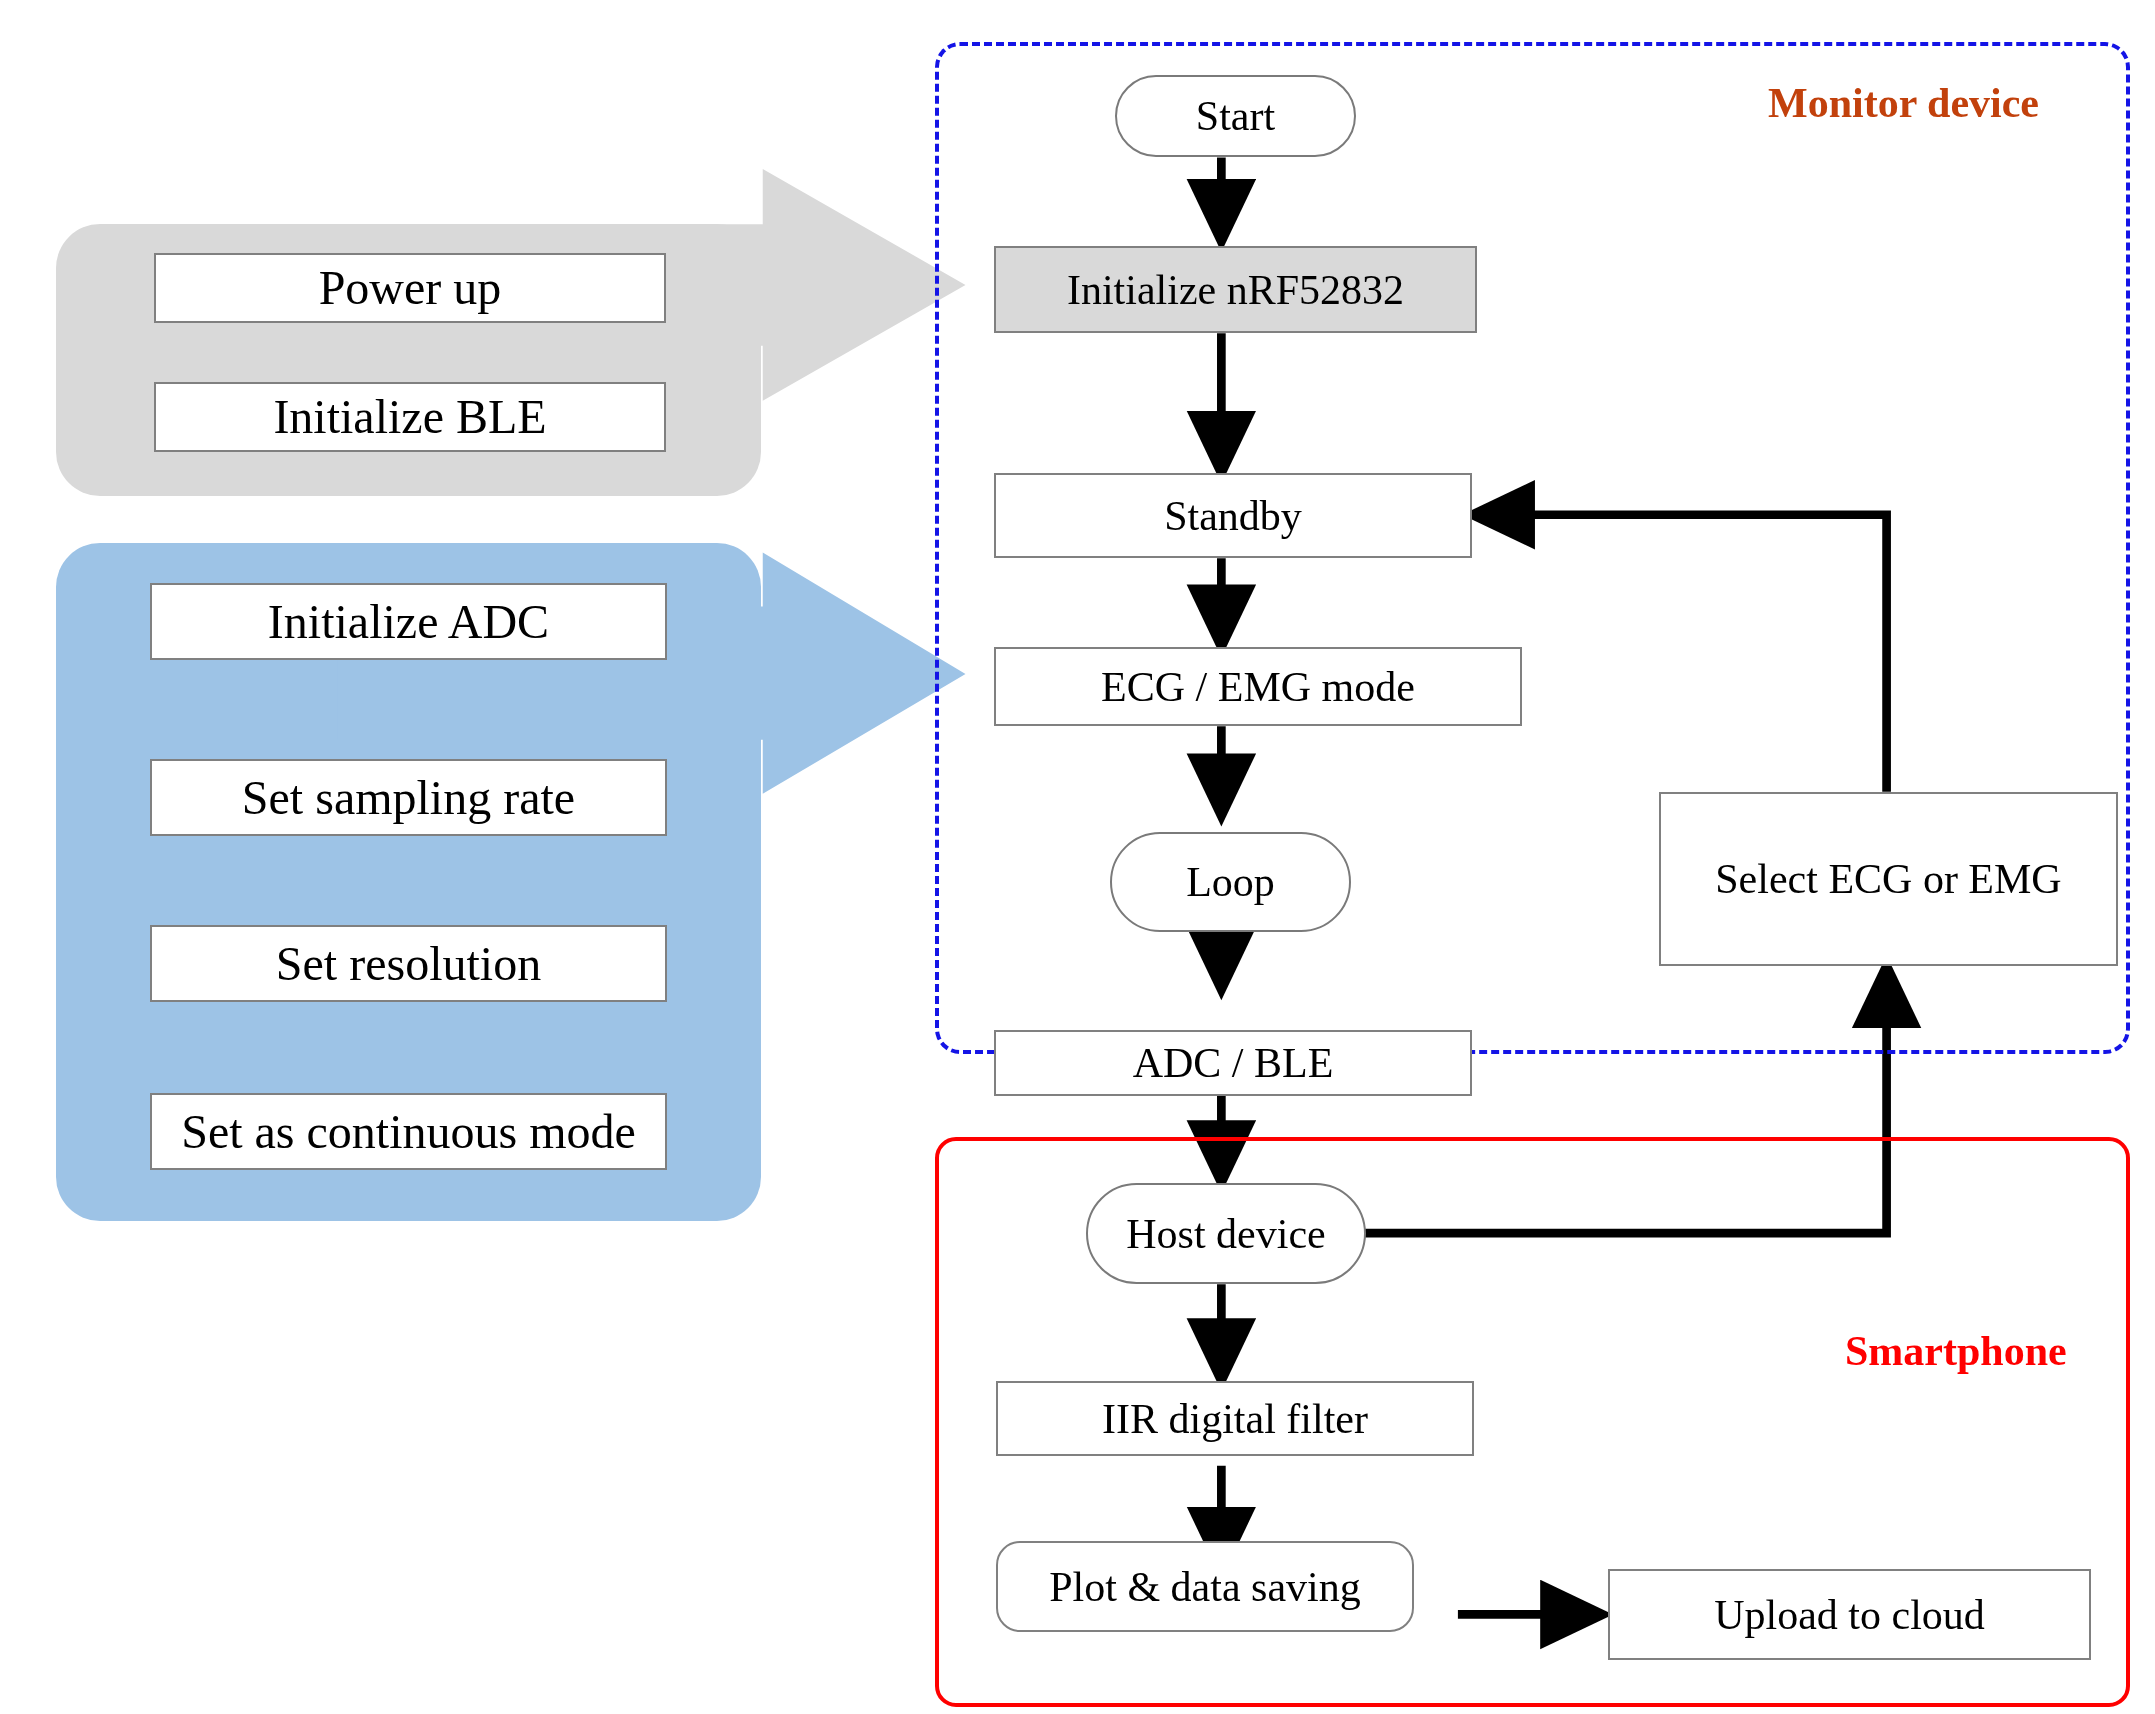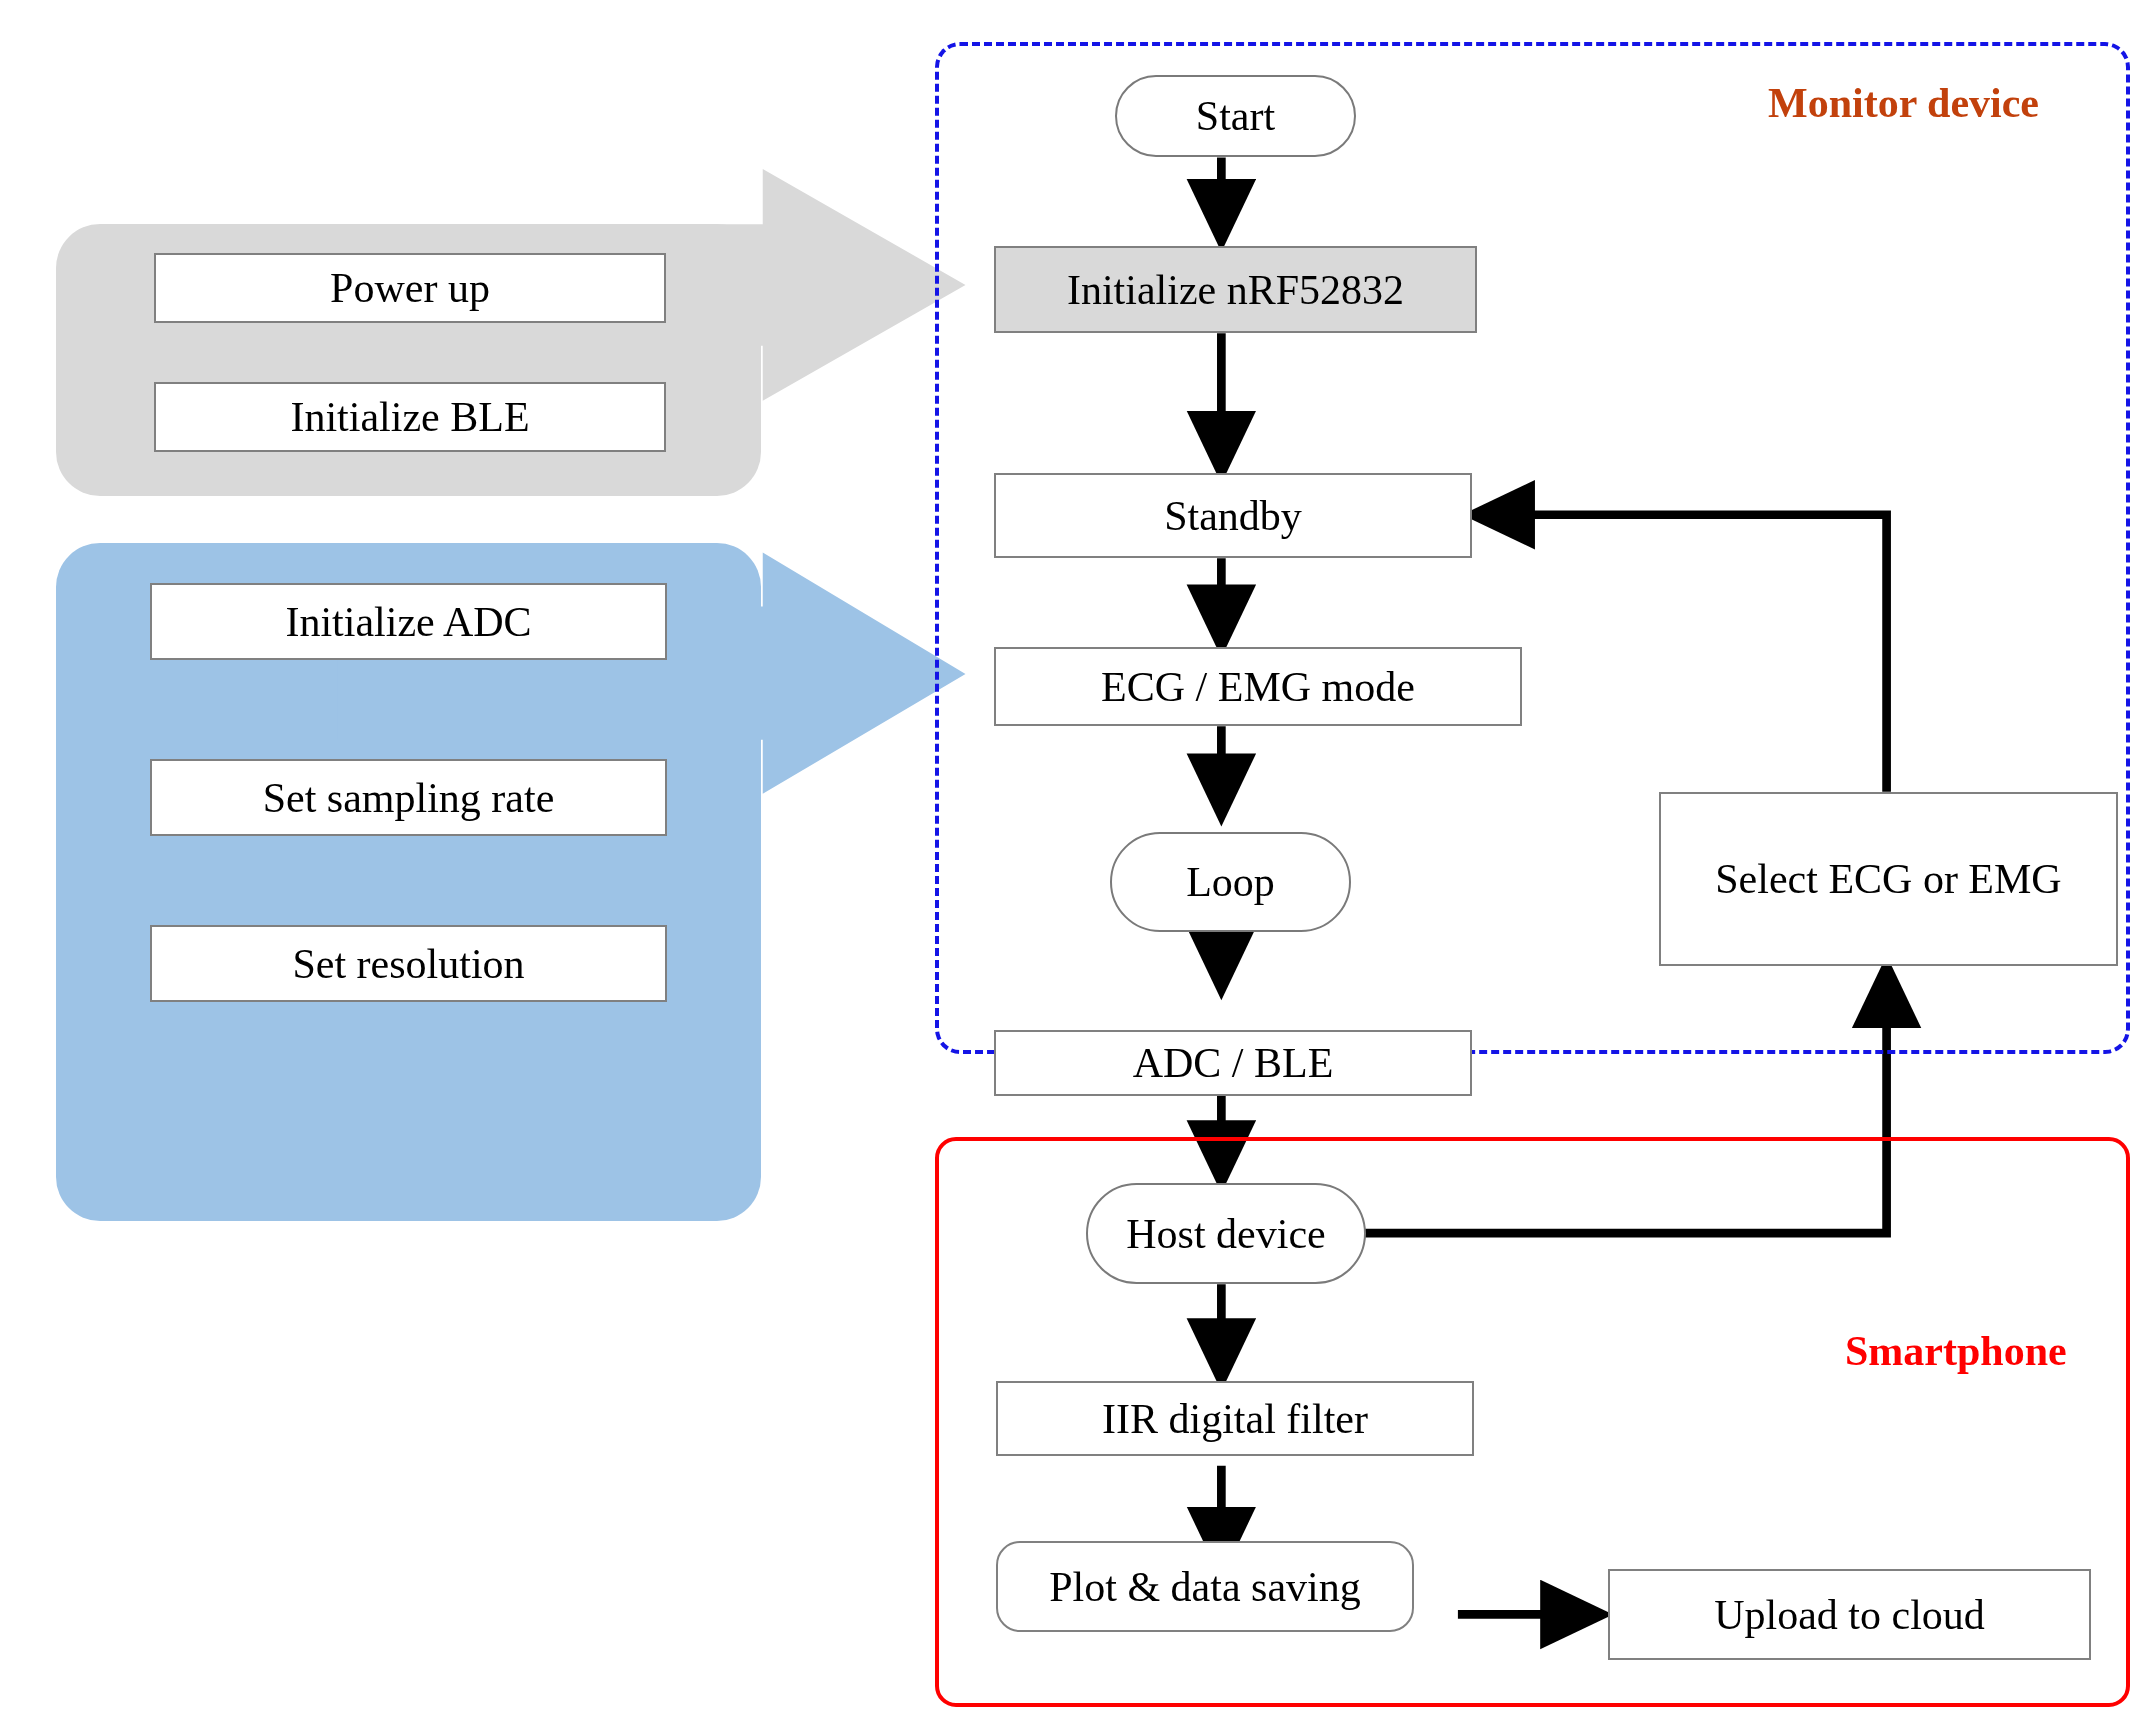--- a/index.html
+++ b/index.html
@@ -35,21 +35,21 @@
 
   
   .subbox {
     position: absolute;
     background: #ffffff;
     border: 2.9px solid #808080;
     box-sizing: border-box;
     display: flex;
     align-items: center;
     justify-content: center;
-    font-size: 42px;
+    font-size: 48px;
     color: #000000;
     line-height: 1;
   }
 
   
   .node {
     position: absolute;
     box-sizing: border-box;
     display: flex;
     align-items: center;
@@ -129,20 +129,21 @@
 
     <path d="M 1410,1277 L 1954,1277 L 1954,1000" stroke="#000000" stroke-width="9" fill="none" marker-end="url(#ar)"></path>
   </svg>
 
   <div class="subbox" style="left:154px; top:253px; width:512px; height:70px;">Power up</div>
   <div class="subbox" style="left:154px; top:382px; width:512px; height:70px;">Initialize BLE</div>
 
   <div class="subbox" style="left:150px; top:759px; width:517px; height:77px;">Set sampling rate</div>
   <div class="subbox" style="left:150px; top:583px; width:517px; height:77px;">Initialize ADC</div>
   <div class="subbox" style="left:150px; top:925px; width:517px; height:77px;">Set resolution</div>
+  <div class="subbox" style="left:150px; top:1093px; width:517px; height:77px;">Set as continuous mode</div>
 
   <div class="region monitor" style="left:935px; top:42px; width:1195px; height:1012px;"></div>
   <div class="region-label monitor" style="left:1768px; top:79px;">Monitor device</div>
 
   <div class="region phone" style="left:935px; top:1137px; width:1195px; height:570px;"></div>
   <div class="region-label phone" style="left:1845px; top:1327px;">Smartphone</div>
 
   <div class="node terminator" style="left:1115px; top:75px; width:241px; height:82px;">Start</div>
 
   <div class="node shaded" style="left:994px; top:246px; width:483px; height:87px;">Initialize nRF52832</div>

